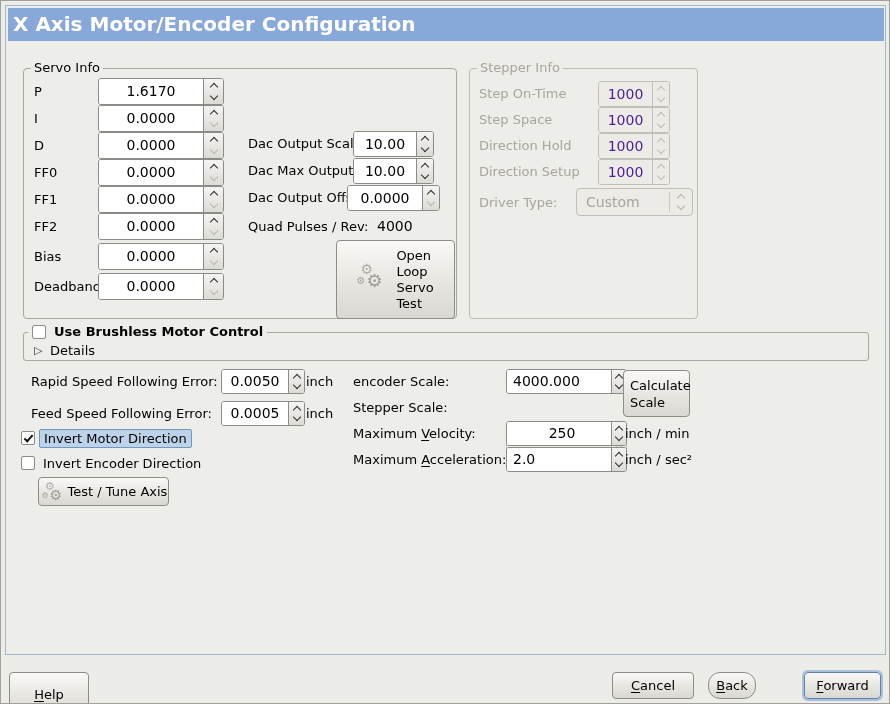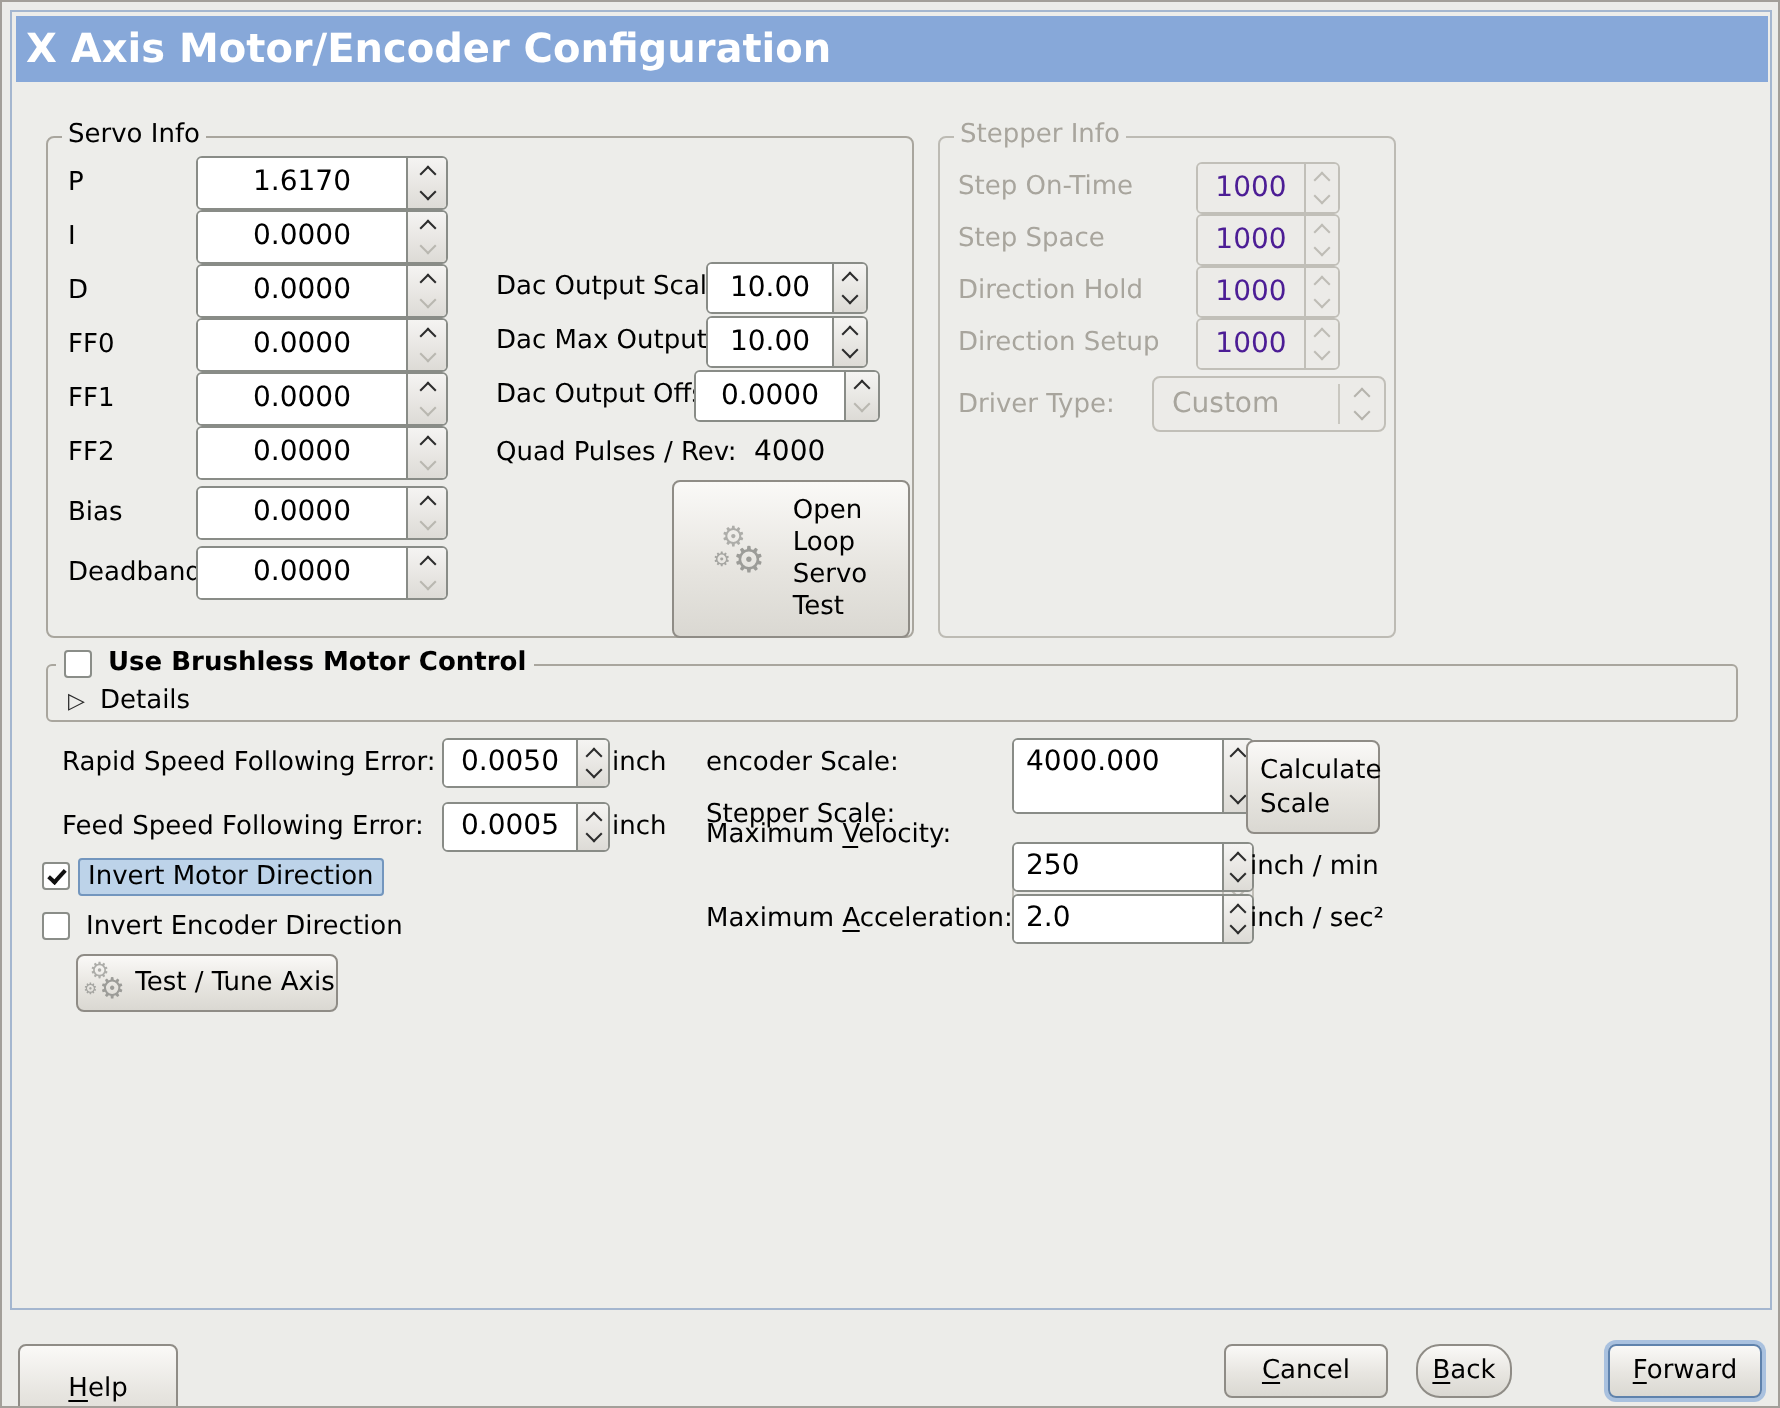--- a/index.html
+++ b/index.html
@@ -254,21 +254,21 @@
   <div class="spin" style="left:220px;top:400px;height:25px;">
     <span class="entry center" style="width:66px;line-height:23px;">0.0005</span>
     <span class="spinner" style="width:16px;">
         <i class="cv up"></i>
         <i class="cv down"></i>
       </span>
   </div>
   <span class="lbl" style="left:305px;top:400px;line-height:25px;">inch</span>
 
   <span class="lbl" style="left:352px;top:368px;line-height:25px;">encoder Scale:</span>
-  <div class="spin" style="left:505px;top:368px;height:38px;">
+  <div class="spin" style="left:505px;top:368px;height:25px;">
     <span class="entry leftpad" style="width:98px;line-height:23px;">4000.000</span>
     <span class="spinner" style="width:15px;">
         <i class="cv up"></i>
         <i class="cv down"></i>
       </span>
   </div>
   <div class="btn" style="left:622px;top:369px;width:67px;height:47px;justify-content:flex-start;padding-left:6px;">
     <span class="multiline">
       <span style="line-height:17px;">Calculate</span>
       <span style="line-height:17px;">Scale</span>
@@ -277,23 +277,23 @@
 
   <span class="lbl" style="left:352px;top:394px;line-height:25px;">Stepper Scale:</span>
   <div class="spin dis" style="left:505px;top:394px;height:25px;margin-top:34px;">
     <span class="entry leftpad" style="width:98px;line-height:23px;">0.000</span>
     <span class="spinner" style="width:15px;">
         <i class="cv up"></i>
         <i class="cv down"></i>
       </span>
   </div>
 
-  <span class="lbl" style="left:352px;top:404px;line-height:25px;"><span>Maximum </span><span class="mn">V</span><span>elocity:</span></span>
+  <span class="lbl" style="left:352px;top:420px;line-height:25px;"><span>Maximum </span><span class="mn">V</span><span>elocity:</span></span>
   <div class="spin" style="left:505px;top:420px;height:25px;">
-    <span class="entry leftpad" style="width:98px;line-height:23px;">250</span>
+    <span class="entry leftpad" style="width:98px;line-height:23px;text-align:center;">250</span>
     <span class="spinner" style="width:15px;">
         <i class="cv up"></i>
         <i class="cv down"></i>
       </span>
   </div>
   <span class="lbl" style="left:624px;top:420px;line-height:25px;">inch / min</span>
 
   <span class="lbl" style="left:352px;top:446px;line-height:25px;"><span>Maximum </span><span class="mn">A</span><span>cceleration:</span></span>
   <div class="spin" style="left:505px;top:446px;height:25px;">
     <span class="entry leftpad" style="width:98px;line-height:23px;">2.0</span>

